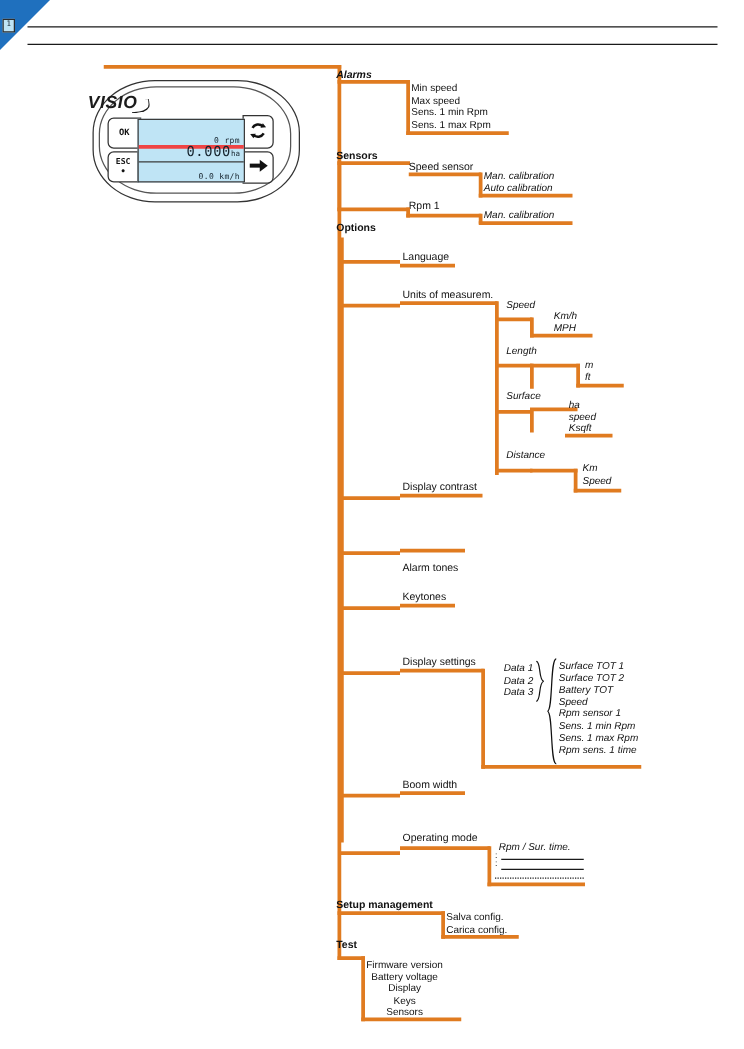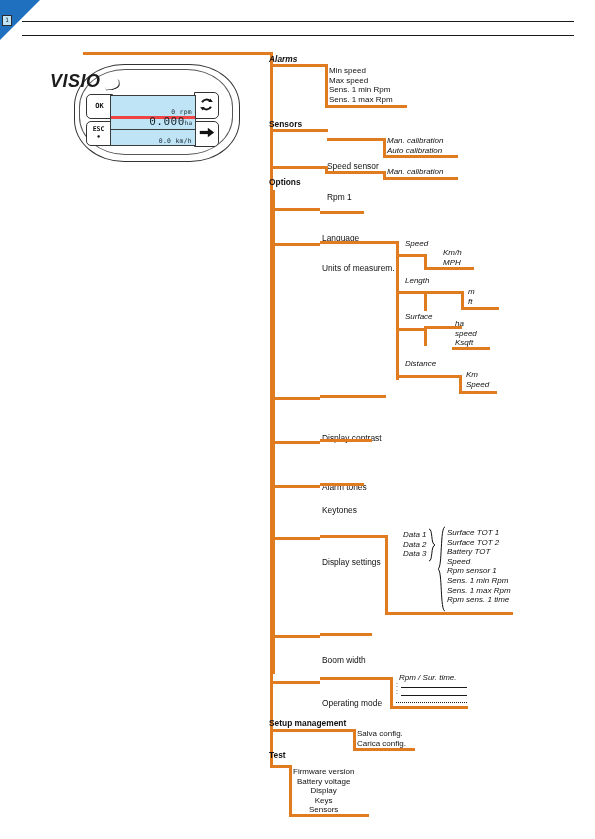--- a/index.html
+++ b/index.html
@@ -25,22 +25,22 @@
   .dev-body{
     position:absolute;left:0;top:0;width:164px;height:96px;
     border:1.4px solid #333;border-radius:50px/42px;background:#fff;
   }
   .dev-inner{
     position:absolute;left:5px;top:5px;width:152px;height:84px;
     border:1px solid #555;border-radius:46px/38px;
   }
   .logo-visio{
     position:absolute;left:50px;top:74px;width:60px;height:14px;
-    font-size:18px;font-weight:bold;font-style:italic;letter-spacing:.5px;
-    color:#1b1b1b;text-align:left;line-height:14px;
+    font-size:14px;font-weight:bold;font-style:italic;letter-spacing:.5px;
+    color:#1b1b1b;text-align:right;line-height:14px;
   }
   .logo-swoosh{
     position:absolute;left:105px;top:80px;width:14px;height:9px;
     border-bottom:1.3px solid #1b1b1b;border-right:1.3px solid #1b1b1b;
     border-radius:0 0 60% 0;transform:rotate(-6deg);
   }
   .lcd{
     position:absolute;left:110px;top:95px;width:84px;height:49px;
     background:#bfe4f5;border:1px solid #3b3b3b;
   }
@@ -76,21 +76,21 @@
   .key svg{display:block;margin:4px auto 0;}
 
   
   .tree{position:absolute;left:0;top:0;width:595px;height:839px;}
   .ln{position:absolute;background:#E07B20;}
   .ln.v{width:3px;}
   .ln.h{height:3px;}
 
   .lbl{position:absolute;color:#111;white-space:nowrap;}
   .lbl.head{font-size:8.4px;font-weight:bold;}
-  .lbl.node{font-size:8.4px;margin-top:33px;}
+  .lbl.node{font-size:8.4px;}
   .lbl.ital{font-size:8px;font-style:italic;}
   .stack{position:absolute;color:#111;white-space:nowrap;font-size:8px;line-height:9.6px;}
   .stack.ital{font-style:italic;}
 
   .brace{position:absolute;font-size:8px;color:#111;}
   .blankline{position:absolute;background:#1a1a1a;height:1px;}
   .dotline{position:absolute;height:0;border-top:1px dotted #1a1a1a;}
   .tick{position:absolute;font-size:7px;color:#111;}
 </style>
 </head>
@@ -229,21 +229,21 @@
     <div class="lbl ital" style="left:405px;top:359px;">Distance</div>
     <div class="ln h" style="left:424px;top:375px;width:38px;"></div>
     <div class="ln v" style="left:459px;top:375px;height:19px;"></div>
     <div class="ln h" style="left:459px;top:391px;width:38px;"></div>
     <div class="stack ital" style="left:466px;top:370px;">
       <div>Km</div>
       <div>Speed</div>
     </div>
 
     <div class="ln h" style="left:272px;top:397px;width:48px;"></div>
-    <div class="lbl node" style="left:322px;top:400px;">Display contrast</div>
+    <div class="lbl node" style="left:322px;top:384px;">Display contrast</div>
     <div class="ln h" style="left:320px;top:395px;width:66px;"></div>
 
     <div class="ln h" style="left:272px;top:441px;width:48px;"></div>
     <div class="lbl node" style="left:322px;top:449px;">Alarm tones</div>
     <div class="ln h" style="left:320px;top:439px;width:52px;"></div>
 
     <div class="ln h" style="left:272px;top:485px;width:48px;"></div>
     <div class="lbl node" style="left:322px;top:472px;">Keytones</div>
     <div class="ln h" style="left:320px;top:483px;width:44px;"></div>
 

